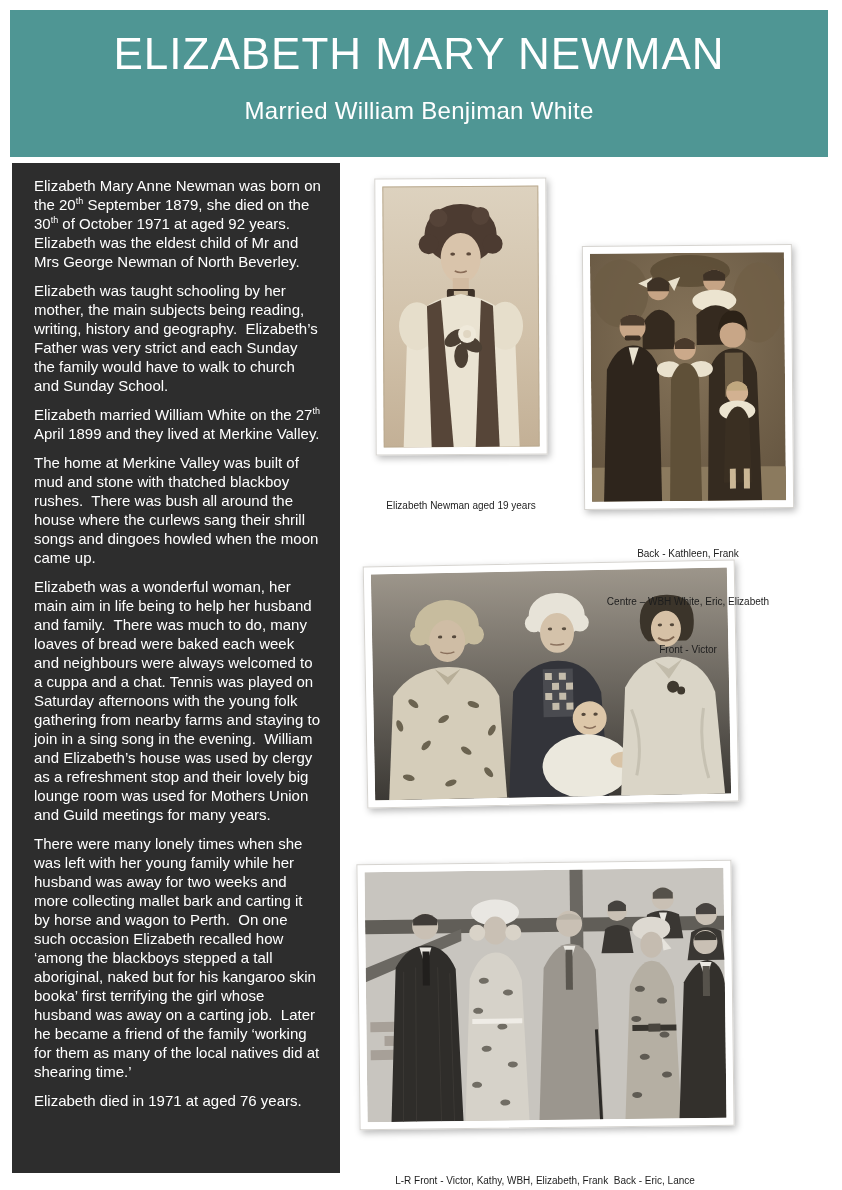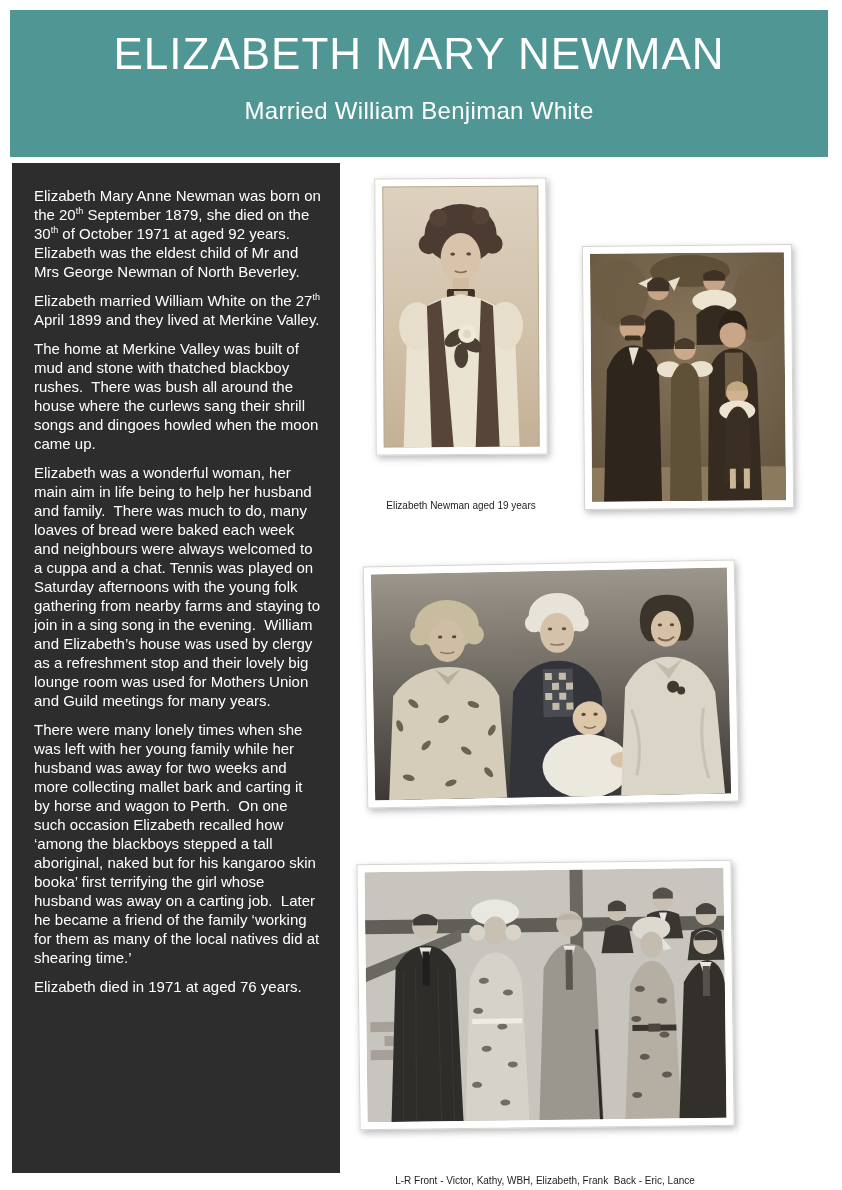--- a/index.html
+++ b/index.html
@@ -9,21 +9,21 @@
   
   .banner{position:absolute;left:10px;top:10px;width:818px;height:147px;
           background:#4f9694;color:#ffffff;display:flex;flex-direction:column;
           align-items:center;justify-content:center;text-align:left;}
   .banner h1{margin:0 0 6px 0;font-size:44px;font-weight:400;letter-spacing:1px;line-height:1.1;}
   .banner h2{margin:12px;font-size:24px;font-weight:400;letter-spacing:0.3px;}
 
   
   .article{position:absolute;left:12px;top:163px;width:328px;height:1010px;
            background:#2d2d2d;color:#ffffff;box-sizing:border-box;
-           padding:23px 18px 0 22px;}
+           padding:13px 18px 0 22px;}
   .article p{margin:0 0 10px 0;font-size:15px;line-height:19px;white-space:pre-wrap;}
   .article sup{font-size:9px;line-height:0;vertical-align:super;}
 
   
   .photo{position:absolute;background:#ffffff;border:1px solid #d6d4d0;
          box-shadow:2px 3px 7px rgba(0,0,0,0.28);box-sizing:border-box;padding:7px;}
   .photo svg{display:block;}
   .p1{left:375px;top:178px;width:172px;height:277px;transform:rotate(-0.3deg);}
   .p2{left:583px;top:245px;width:210px;height:264px;transform:rotate(-0.5deg);}
   .p3{left:365px;top:563px;width:372px;height:242px;transform:rotate(-1.1deg);}
@@ -43,20 +43,21 @@
 <div class="page">
 
   <header class="banner" style="background: rgb(79, 150, 148); color: rgb(255, 255, 255);">
     <h1>ELIZABETH MARY NEWMAN</h1>
     <h2>Married William Benjiman White</h2>
   </header>
 
   <section class="article" style="background: rgb(45, 45, 45); color: rgb(255, 255, 255);">
     <div id="article-text">
         <p>Elizabeth Mary Anne Newman was born on the 20<sup>th</sup> September 1879, she died on the 30<sup>th</sup> of October 1971 at aged 92 years.  Elizabeth was the eldest child of Mr and Mrs George Newman of North Beverley.</p>
+        <p>Elizabeth was taught schooling by her mother, the main subjects being reading, writing, history and geography.  Elizabeth’s Father was very strict and each Sunday the family would have to walk to church and Sunday School.</p>
         <p>Elizabeth married William White on the 27<sup>th</sup> April 1899 and they lived at Merkine Valley.</p>
         <p>The home at Merkine Valley was built of mud and stone with thatched blackboy rushes.  There was bush all around the house where the curlews sang their shrill songs and dingoes howled when the moon came up.</p>
         <p>Elizabeth was a wonderful woman, her main aim in life being to help her husband and family.  There was much to do, many loaves of bread were baked each week and neighbours were always welcomed to a cuppa and a chat. Tennis was played on Saturday afternoons with the young folk gathering from nearby farms and staying to join in a sing song in the evening.  William and Elizabeth’s house was used by clergy as a refreshment stop and their lovely big lounge room was used for Mothers Union and Guild meetings for many years.</p>
         <p>There were many lonely times when she was left with her young family while her husband was away for two weeks and more collecting mallet bark and carting it by horse and wagon to Perth.  On one such occasion Elizabeth recalled how ‘among the blackboys stepped a tall aboriginal, naked but for his kangaroo skin booka’ first terrifying the girl whose husband was away on a carting job.  Later he became a friend of the family ‘working for them as many of the local natives did at shearing time.’</p>
         <p>Elizabeth died in 1971 at aged 76 years.</p>
       </div>
   </section>
 
   <figure class="photo p1" style="margin:0;">
     <svg width="156" height="261" viewBox="0 0 156 261">
@@ -312,20 +313,25 @@
       <path d="M312 250 L318 114 Q330 92 342 92 Q356 94 359 116 L359 250 Z" fill="#33302c"></path>
       <path d="M334 94 L340 112 L346 94 Z" fill="#e9e7e1"></path>
       <rect x="337" y="98" width="7" height="30" fill="#56524b"></rect>
     </svg>
   </figure>
 
   <div class="caption c1">
     <div>Elizabeth Newman aged 19 years</div>
   </div>
 
+  <div class="caption c2">
+    <div>Back - Kathleen, Frank</div>
+    <div>Centre – WBH White, Eric, Elizabeth</div>
+    <div>Front - Victor</div>
+  </div>
 
   <div class="caption c3">
   </div>
 
   <div class="caption c4">
     <div>L-R Front - Victor, Kathy, WBH, Elizabeth, Frank  Back - Eric, Lance</div>
   </div>
 
 </div>
 

